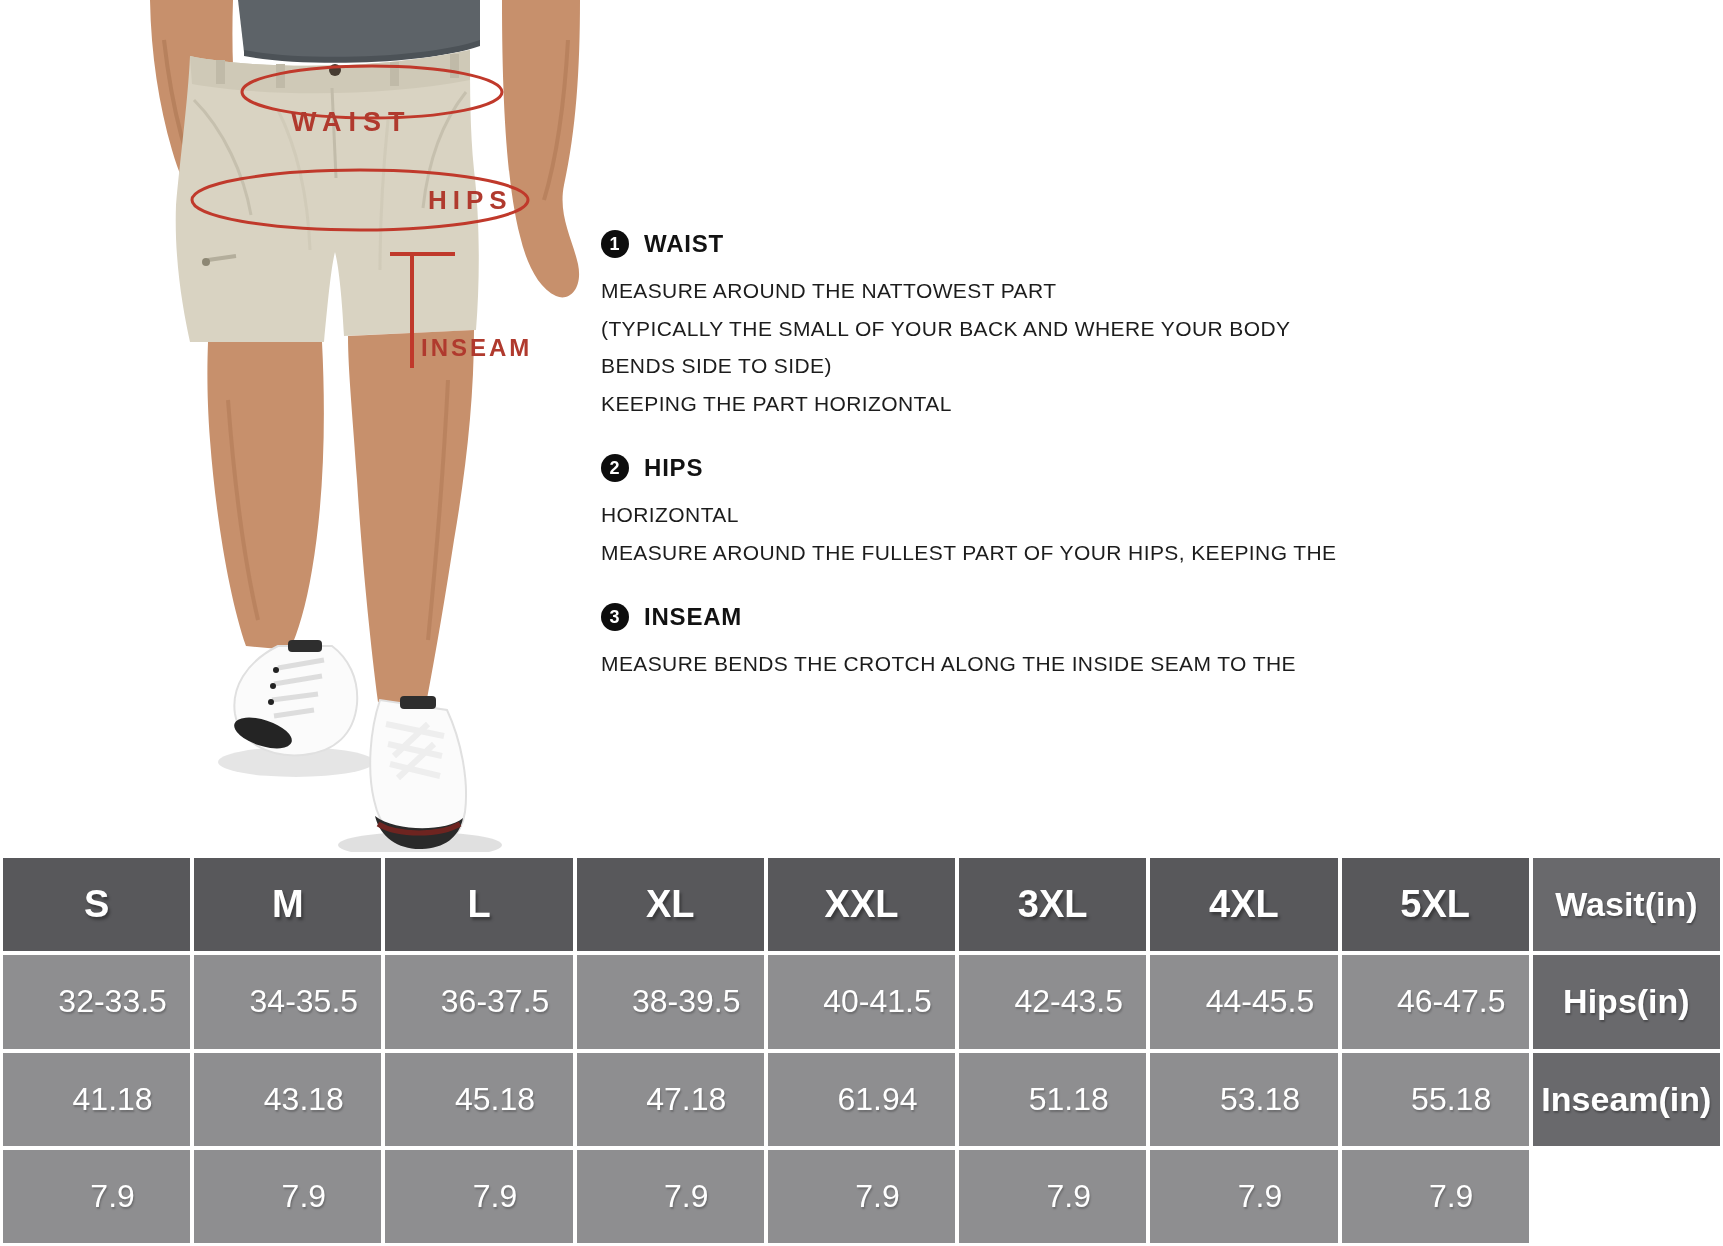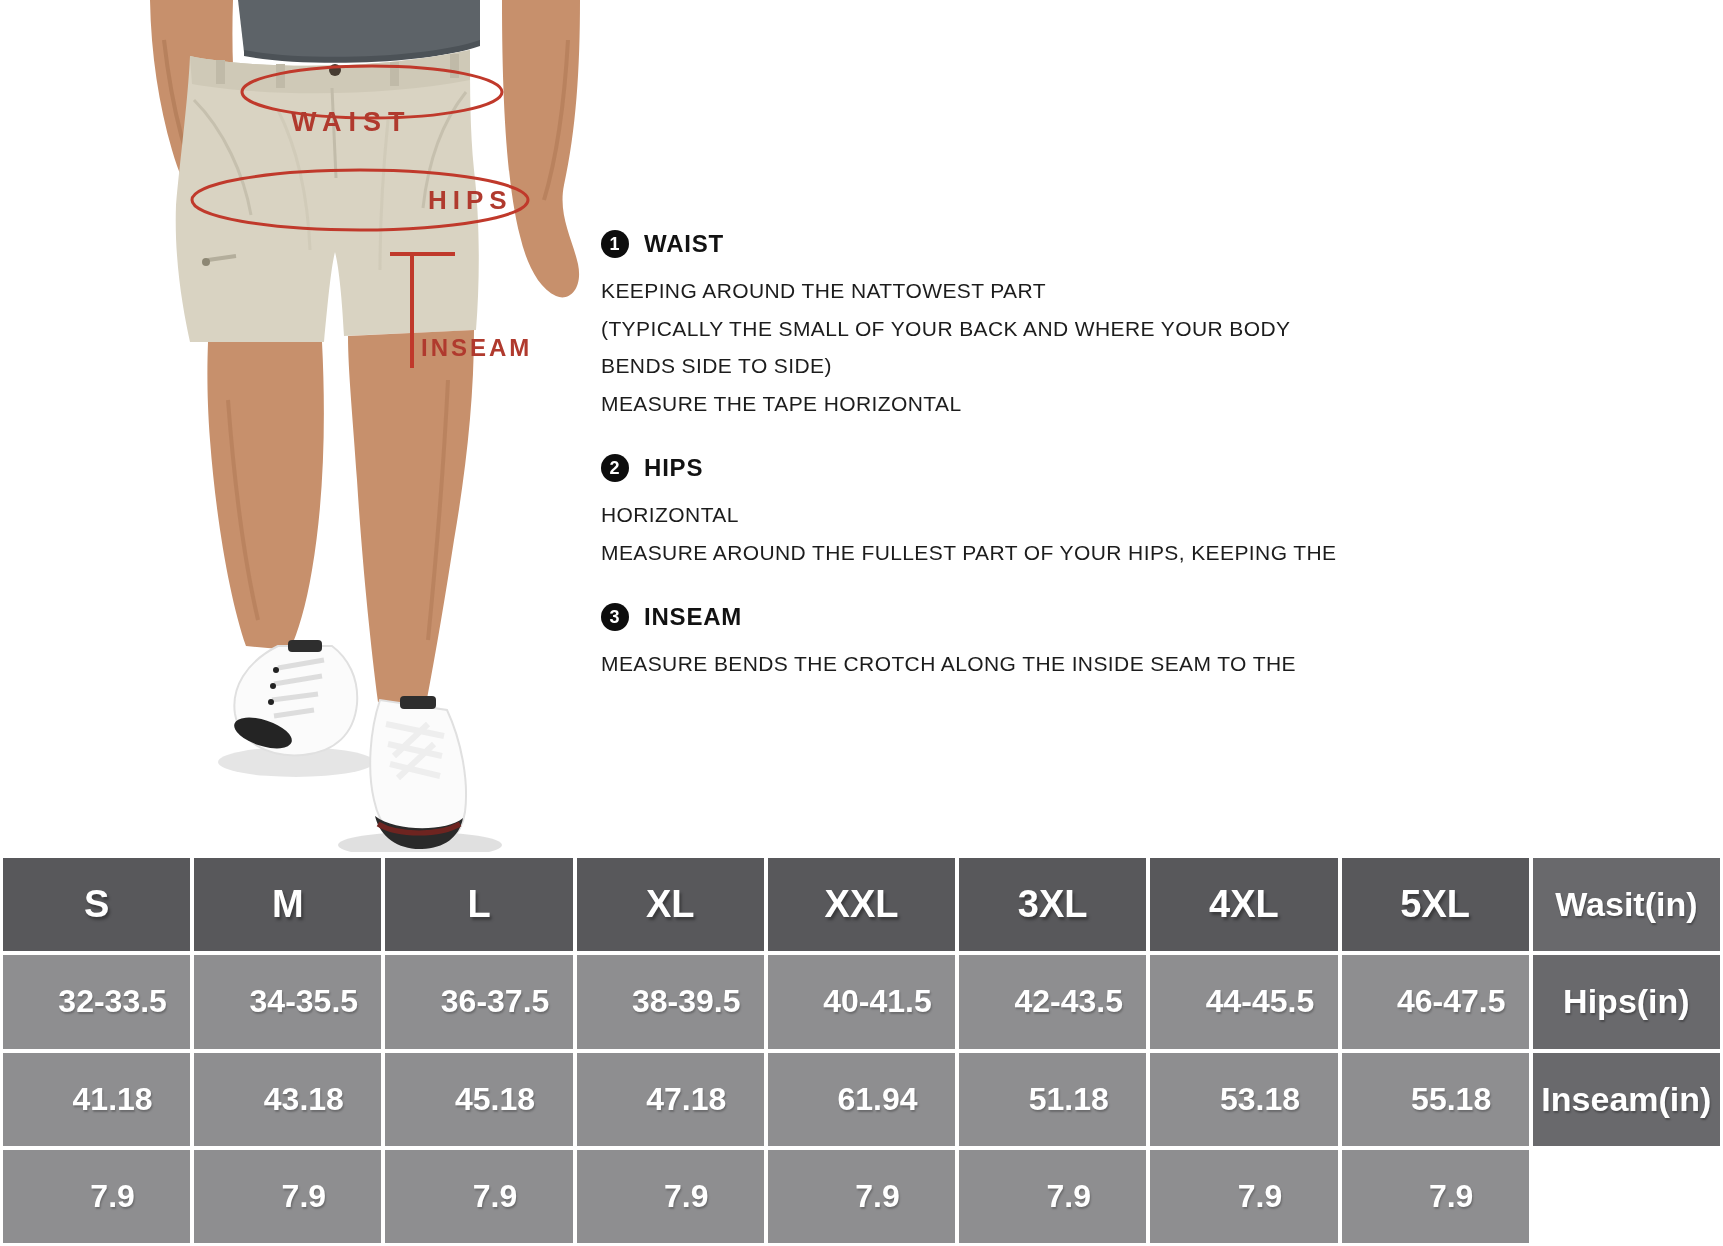--- a/index.html
+++ b/index.html
@@ -24,21 +24,21 @@
               box-sizing:border-box;background:#ffffff;padding:3px;
               display:grid;grid-template-columns:repeat(9,1fr);
               grid-template-rows:repeat(4,1fr);gap:4px;}
   .cell{display:flex;align-items:center;justify-content:center;color:#ffffff;}
   .cell.corner{background:#141414;font-size:40px;font-weight:bold;letter-spacing:1px;
                text-shadow:1px 2px 3px rgba(0,0,0,0.6);}
   .cell.head{background:#58585b;font-size:38px;font-weight:bold;
              text-shadow:2px 3px 3px rgba(0,0,0,0.35);}
   .cell.rowlabel{background:#69696c;font-size:34px;font-weight:700;
                  text-shadow:1px 2px 2px rgba(0,0,0,0.3);}
-  .cell.val{background:#8e8e90;font-size:32px;font-weight:700;
+  .cell.val{background:#8e8e90;font-size:32px;font-weight:400;
             text-shadow:1px 2px 2px rgba(0,0,0,0.25);padding-left:32px;}
 </style>
 </head>
 <body>
 
 <div class="page">
 
   <div class="figure-wrap">
     <svg width="460" height="852" viewBox="0 0 460 852">
 
@@ -101,24 +101,24 @@
       <text x="293" y="356" font-size="24" font-weight="bold" letter-spacing="3" fill="#b03a2e" font-family="Liberation Sans, sans-serif">INSEAM</text>
     </svg>
   </div>
 
   <div class="instructions">
     <section>
       <div class="instr-head">
         <span class="num-circle">1</span>
         <span>WAIST</span>
       </div>
-      <p>KEEPING AROUND THE NATTOWEST PART</p>
+      <p>MEASURE AROUND THE NATTOWEST PART</p>
       <p>(TYPICALLY THE SMALL OF YOUR BACK AND WHERE YOUR BODY</p>
       <p>BENDS SIDE TO SIDE)</p>
-      <p>MEASURE THE TAPE HORIZONTAL</p>
+      <p>KEEPING THE PART HORIZONTAL</p>
     </section>
 
     <section>
       <div class="instr-head">
         <span class="num-circle">2</span>
         <span>HIPS</span>
       </div>
       <p>HORIZONTAL</p>
       <p>MEASURE AROUND THE FULLEST PART OF YOUR HIPS, KEEPING THE</p>
     </section>

